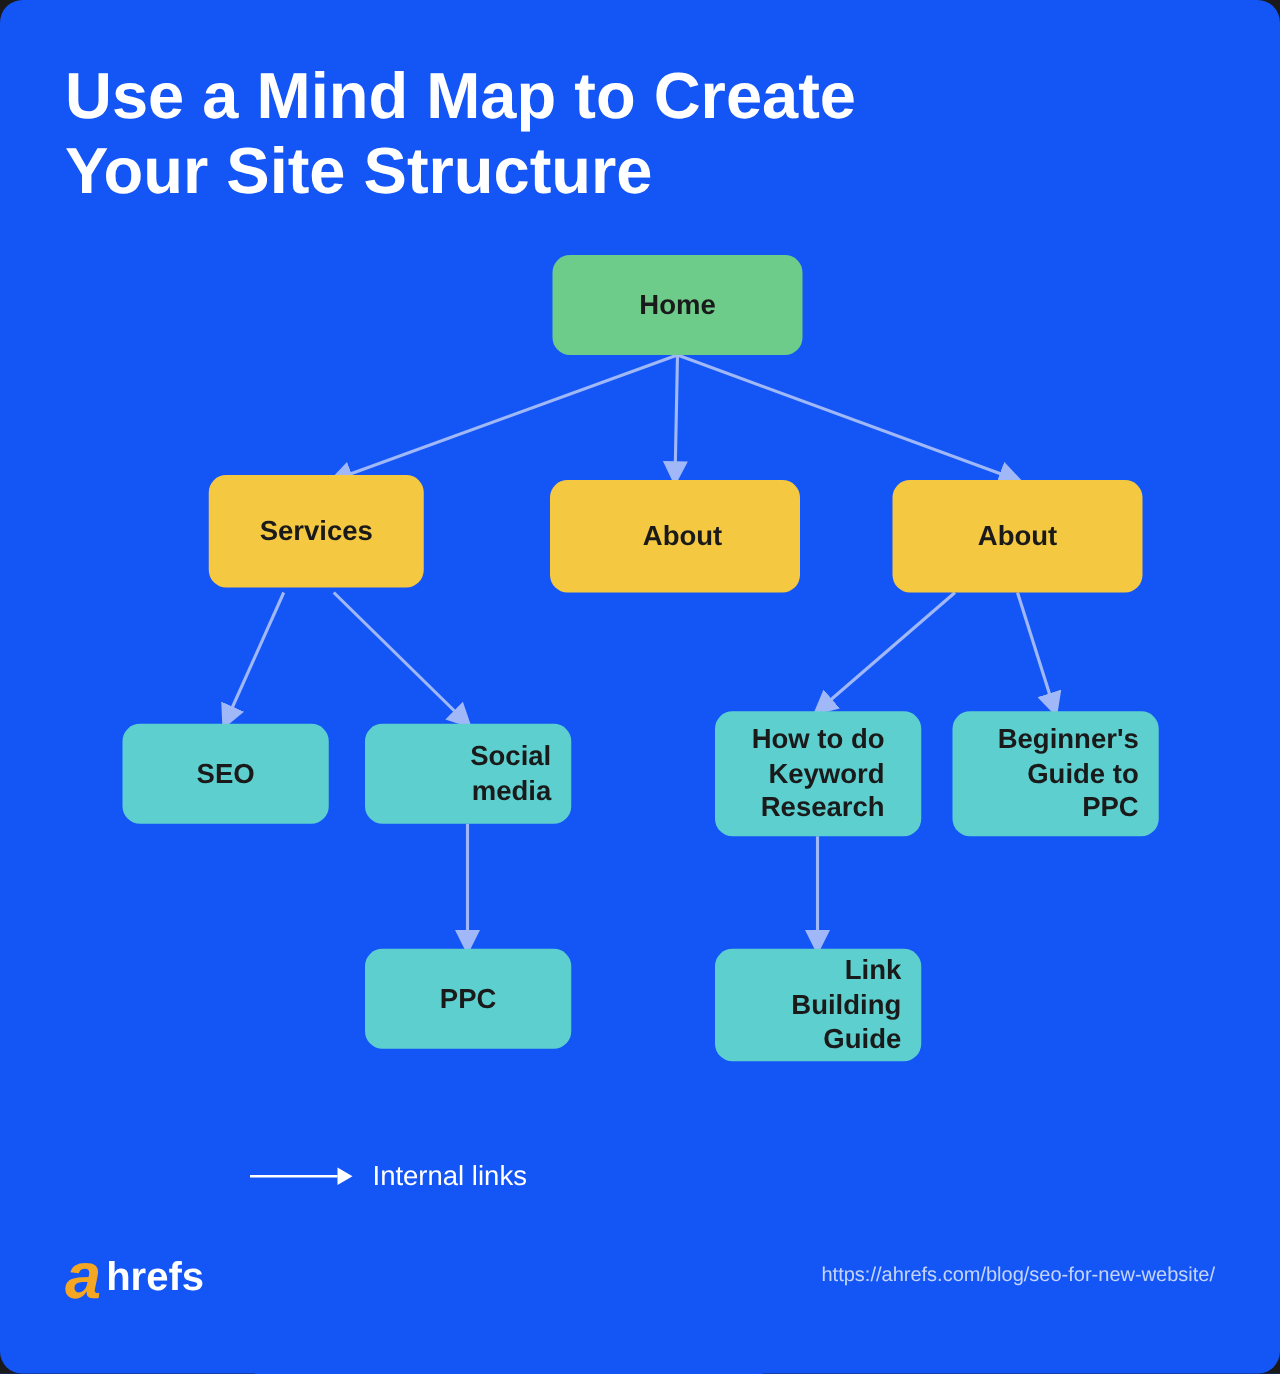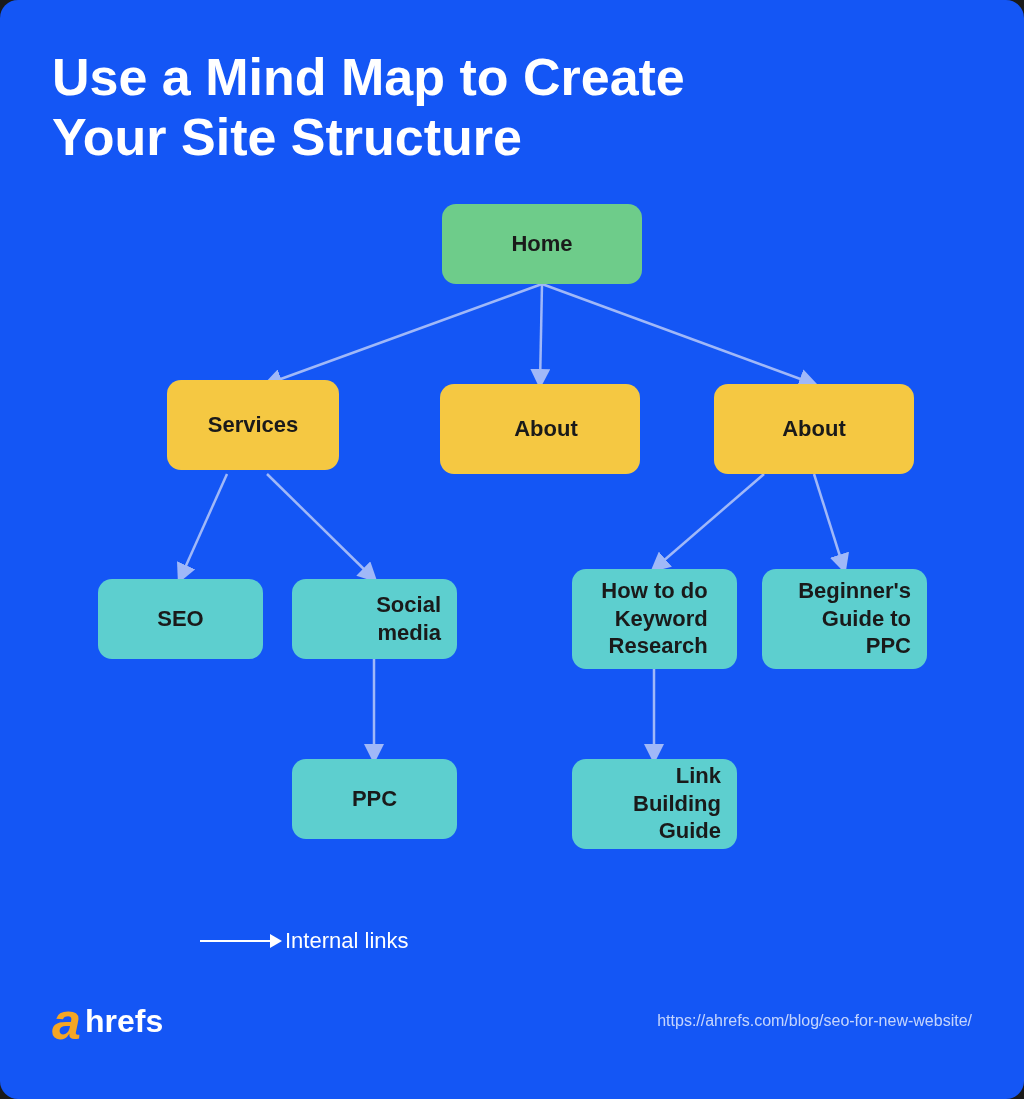--- a/index.html
+++ b/index.html
@@ -170,21 +170,21 @@
       justify-content: space-between;
     }
 
     
     .internal-links-legend {
       position: absolute;
       bottom: 145px;
       left: 200px;
       display: flex;
       align-items: center;
-      gap: 3px;
+      gap: 16px;
     }
 
     .arrow-line {
       display: flex;
       align-items: center;
     }
 
     .arrow-line-body {
       width: 70px;
       height: 2px;

